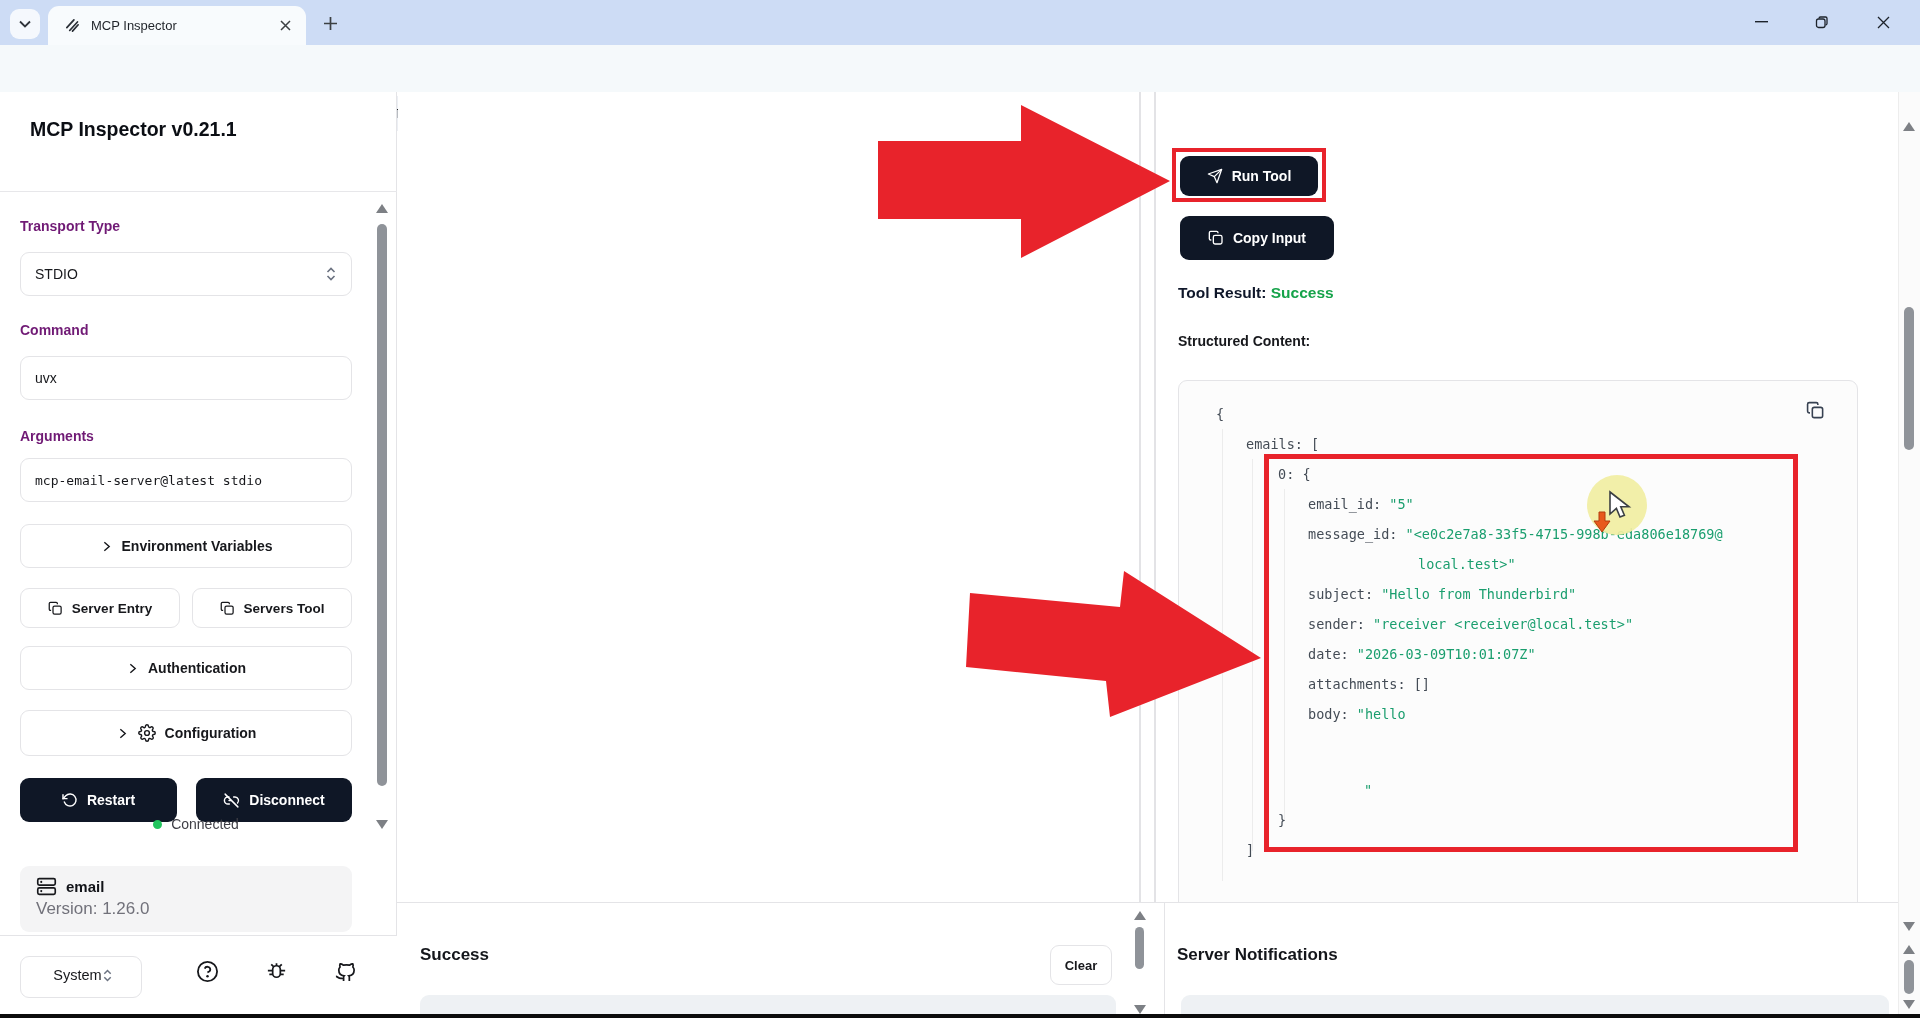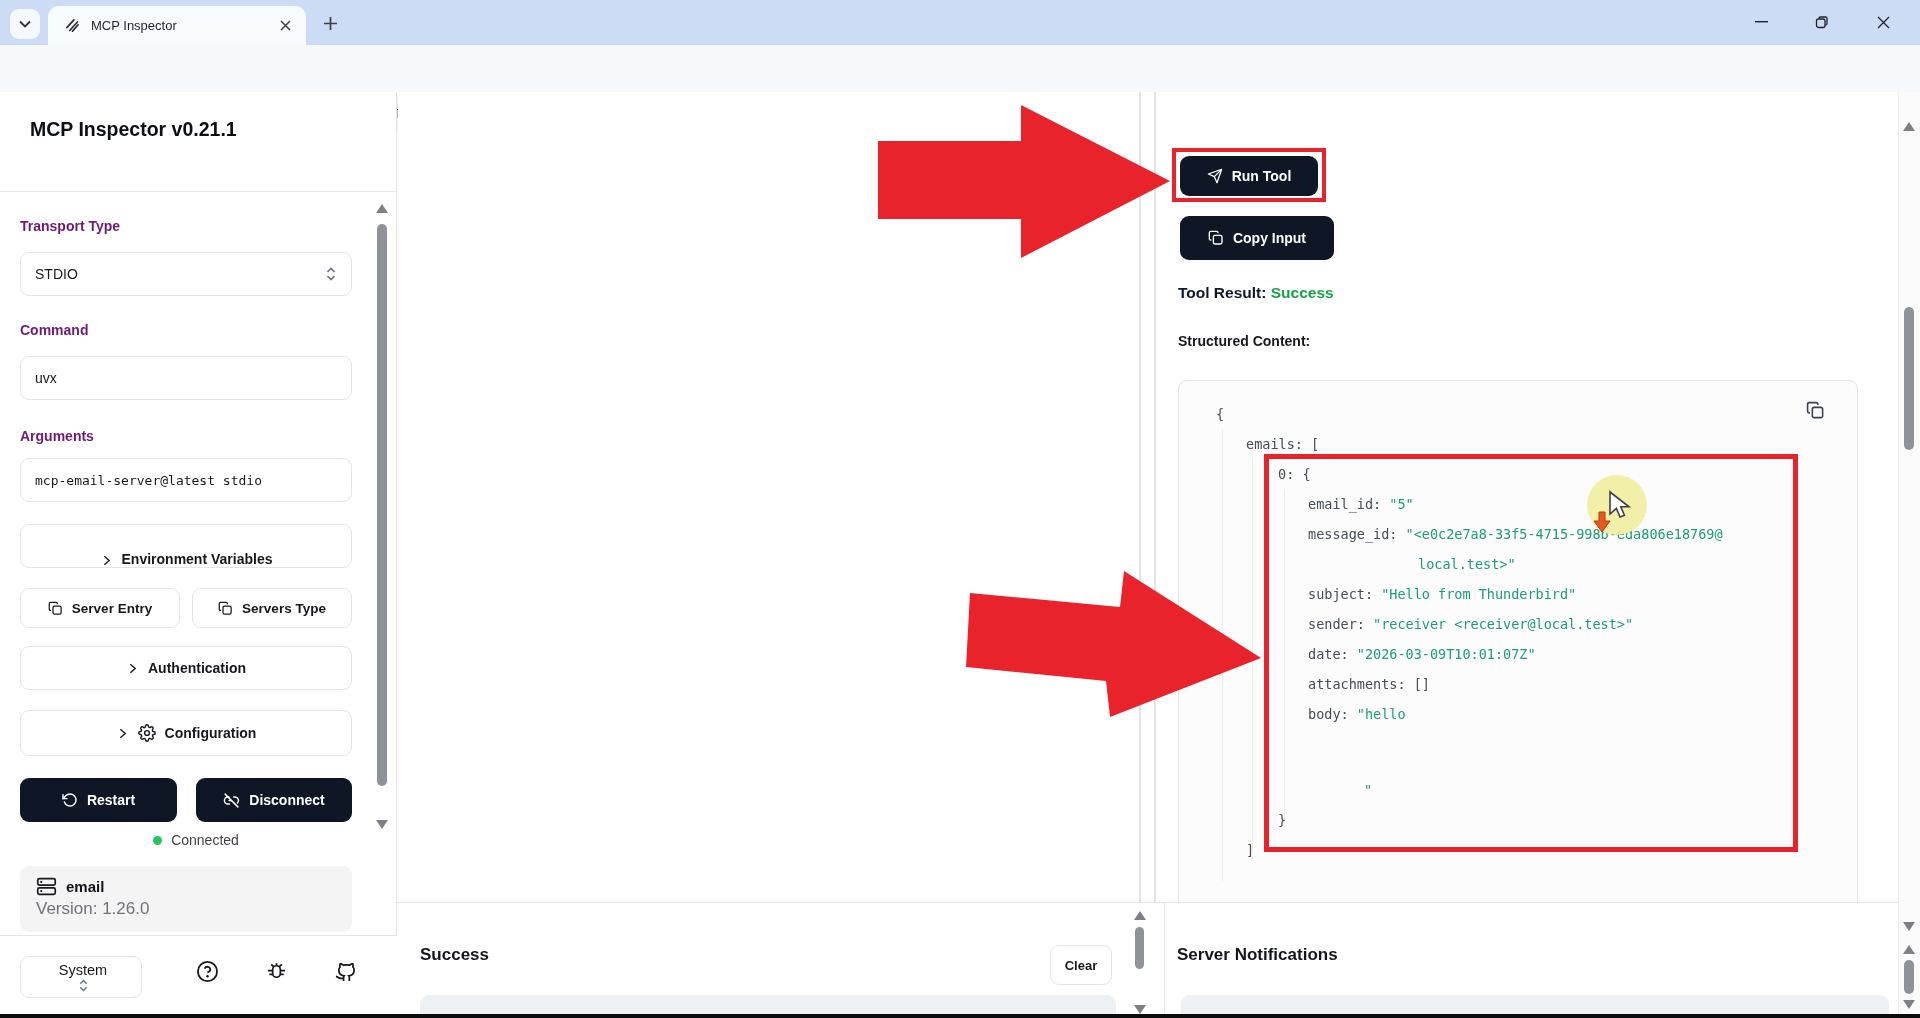--- a/index.html
+++ b/index.html
@@ -210,40 +210,40 @@
   <div class="abs field-label" style="top:230px;">Command</div>
   <div class="abs input-box" style="top:264px;align-items:center;">
     <span>uvx</span>
   </div>
 
   <div class="abs field-label" style="top:336px;">Arguments</div>
   <div class="abs input-box mono" style="top:366px; font-size:13px;">
     <span>mcp-email-server@latest stdio</span>
   </div>
 
-  <div class="abs outline-btn" style="left:20px; top:432px; width:332px; height:44px;align-items:flex-end;">
+  <div class="abs outline-btn" style="left:20px; top:432px; width:332px; height:44px;">
     <svg width="13" height="13" viewBox="0 0 24 24" fill="none" stroke="#17181c" stroke-width="2.6">
         <polyline points="8 4 17 12 8 20"></polyline>
       </svg>
     <span>Environment Variables</span>
   </div>
 
   <div class="abs outline-btn" style="left:20px; top:496px; width:160px; height:40px; font-size:13.5px;">
     <svg width="15" height="15" viewBox="0 0 24 24" fill="none" stroke="#17181c" stroke-width="2">
       <rect x="8" y="8" width="13" height="13" rx="2.5"></rect>
         <path d="M5 15 H4 a2 2 0 0 1 -2 -2 V4 a2 2 0 0 1 2 -2 h9 a2 2 0 0 1 2 2 v1"></path>
     </svg>
     <span>Server Entry</span>
   </div>
   <div class="abs outline-btn" style="left:192px; top:496px; width:160px; height:40px; font-size:13.5px;">
     <svg width="15" height="15" viewBox="0 0 24 24" fill="none" stroke="#17181c" stroke-width="2">
       <rect x="8" y="8" width="13" height="13" rx="2.5"></rect>
         <path d="M5 15 H4 a2 2 0 0 1 -2 -2 V4 a2 2 0 0 1 2 -2 h9 a2 2 0 0 1 2 2 v1"></path>
     </svg>
-    <span>Servers Type</span>
+    <span>Servers Tool</span>
   </div>
 
   <div class="abs outline-btn" style="left:20px; top:554px; width:332px; height:44px;">
     <svg width="13" height="13" viewBox="0 0 24 24" fill="none" stroke="#17181c" stroke-width="2.6">
         <polyline points="8 4 17 12 8 20"></polyline>
       </svg>
     <span>Authentication</span>
   </div>
 
   <div class="abs outline-btn" style="left:20px; top:618px; width:332px; height:46px;">
@@ -267,39 +267,39 @@
   <div class="abs dark-btn" style="left:196px; top:686px; width:156px; height:44px;">
     <svg width="17" height="17" viewBox="0 0 24 24" fill="none" stroke="#fff" stroke-width="2" stroke-linecap="round">
       <path d="M9 17 H7 A5 5 0 0 1 7 7 h1.5"></path>
         <path d="M15 7 h2 a5 5 0 0 1 3.5 8.5"></path>
         <path d="M8.5 12 h3"></path>
         <path d="M3 3 L21 21"></path>
     </svg>
     <span>Disconnect</span>
   </div>
 
-  <div class="abs" id="connected-row" style="top:740px;padding-left:20px;">
+  <div class="abs" id="connected-row" style="top:724px;padding-left:20px;">
     <span id="connected-dot"></span>
     <span id="connected-text">Connected</span>
   </div>
 
   <div class="abs" id="server-card" style="top:774px;">
     <div id="server-card-name-row">
       <svg width="21" height="21" viewBox="0 0 24 24" fill="none" stroke="#17181c" stroke-width="1.9">
         <rect x="2" y="3" width="20" height="7.5" rx="1.8"></rect>
           <rect x="2" y="13.5" width="20" height="7.5" rx="1.8"></rect>
         <path d="M6 6.75 h.01 M6 17.25 h.01" stroke-width="2.4" stroke-linecap="round"></path>
       </svg>
       <span id="server-card-name">email</span>
     </div>
     <div id="server-card-version">Version: 1.26.0</div>
   </div>
 
   <div class="abs" id="sidebar-bottom" style="top:843px; height:79px;">
-    <div class="input-box" id="theme-select" style="justify-content:flex-end; padding:0 12px 4px 16px; font-size:14.5px;flex-direction:column;">
+    <div class="input-box" id="theme-select" style="justify-content:center; padding:0 12px 4px 16px; font-size:14.5px;">
       <span>System</span>
       <svg width="11" height="15" viewBox="0 0 12 16" fill="none" stroke="#6b7280" stroke-width="1.6">
         <polyline points="2.5,6 6,2.5 9.5,6"></polyline>
           <polyline points="2.5,10 6,13.5 9.5,10"></polyline>
       </svg>
     </div>
     <div class="footer-icon" style="left:196px;">
       <svg width="23" height="23" viewBox="0 0 24 24" fill="none" stroke="#17181c" stroke-width="1.9">
         <circle cx="12" cy="12" r="10"></circle>
           <path d="M9.1 9 a3 3 0 0 1 5.8 1 c0 2 -3 3 -3 3"></path>

